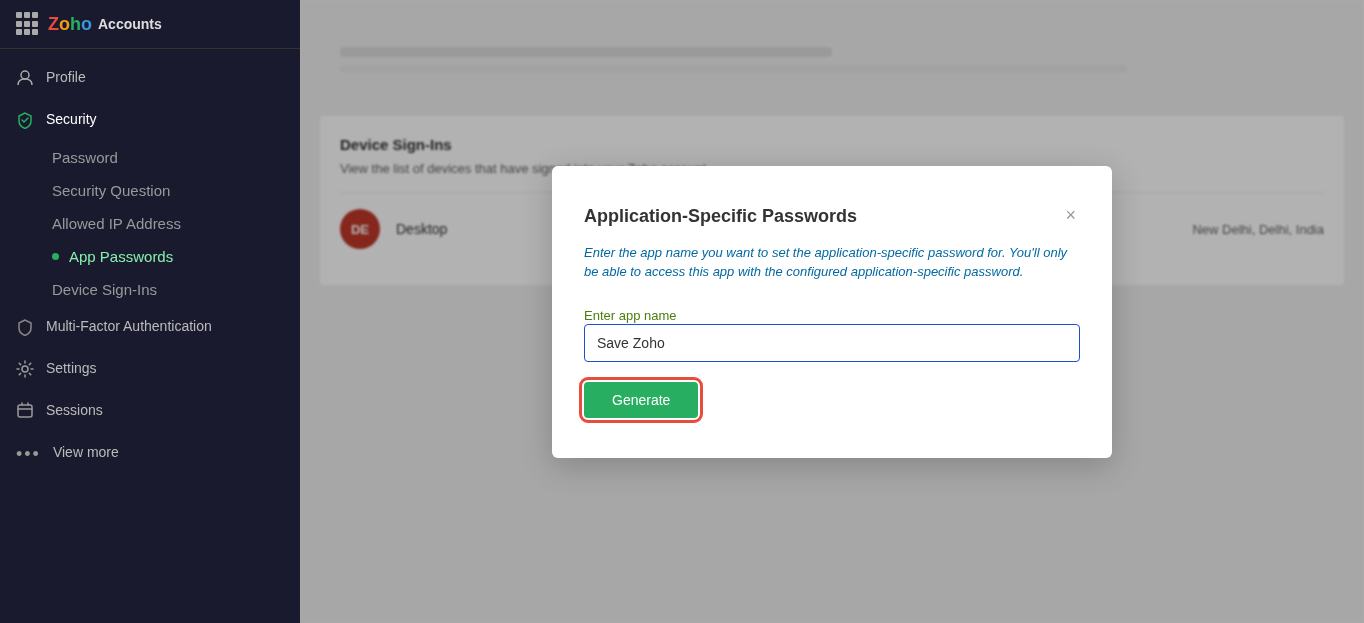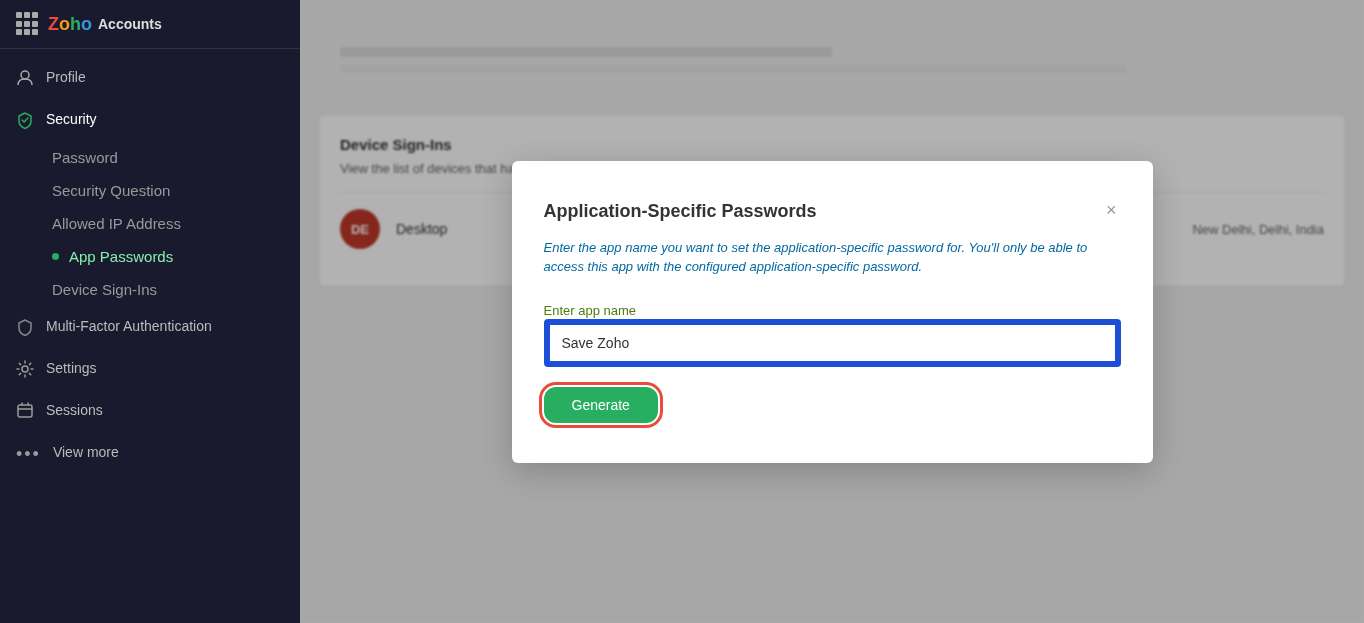--- a/index.html
+++ b/index.html
@@ -108,21 +108,21 @@
       background: rgba(0,0,0,0.3);
       display: flex; align-items: center; justify-content: center;
       z-index: 100;
     }
 
     
     .modal {
       background: #fff;
       border-radius: 6px;
       padding: 40px 32px;
-      width: 641px;
+      width: 560px;
       box-shadow: 0 8px 32px rgba(0,0,0,0.2);
       position: relative;
     }
     .modal-header {
       display: flex; align-items: flex-start; justify-content: space-between;
       margin-bottom: 16px;
     }
     .modal-title {
       font-size: 18px; font-weight: 600; color: #333;
     }
@@ -131,30 +131,30 @@
       font-size: 18px; color: #999; line-height: 1;
       padding: 0 4px;
     }
     .modal-desc {
       font-size: 13px; color: #0369a1; line-height: 1.5; margin-bottom: 24px; font-style: italic;
     }
     .modal-label {
       font-size: 13px; color: #4d7c0f; margin-bottom: 8px;
     }
     .modal-input {
-      width: 100%; padding: 10px 12px; border: 6px solid #1d4ed8;
+      width: 100%; padding: 10px 12px; border: 1px solid #1d4ed8;
       border-radius: 4px; font-size: 14px; color: #333; outline: none;
       margin-bottom: 20px;
     }
 
     .generate-btn {
       background: #27ae60;
       color: #fff;
       border: none;
-      border-radius: 12px;
+      border-radius: 4px;
       padding: 10px 28px;
       font-size: 14px;
       cursor: pointer;
       outline: 3px solid #e74c3c;
       outline-offset: 2px;
     }
 
     
     .top-right-avatar {
       position: absolute;

